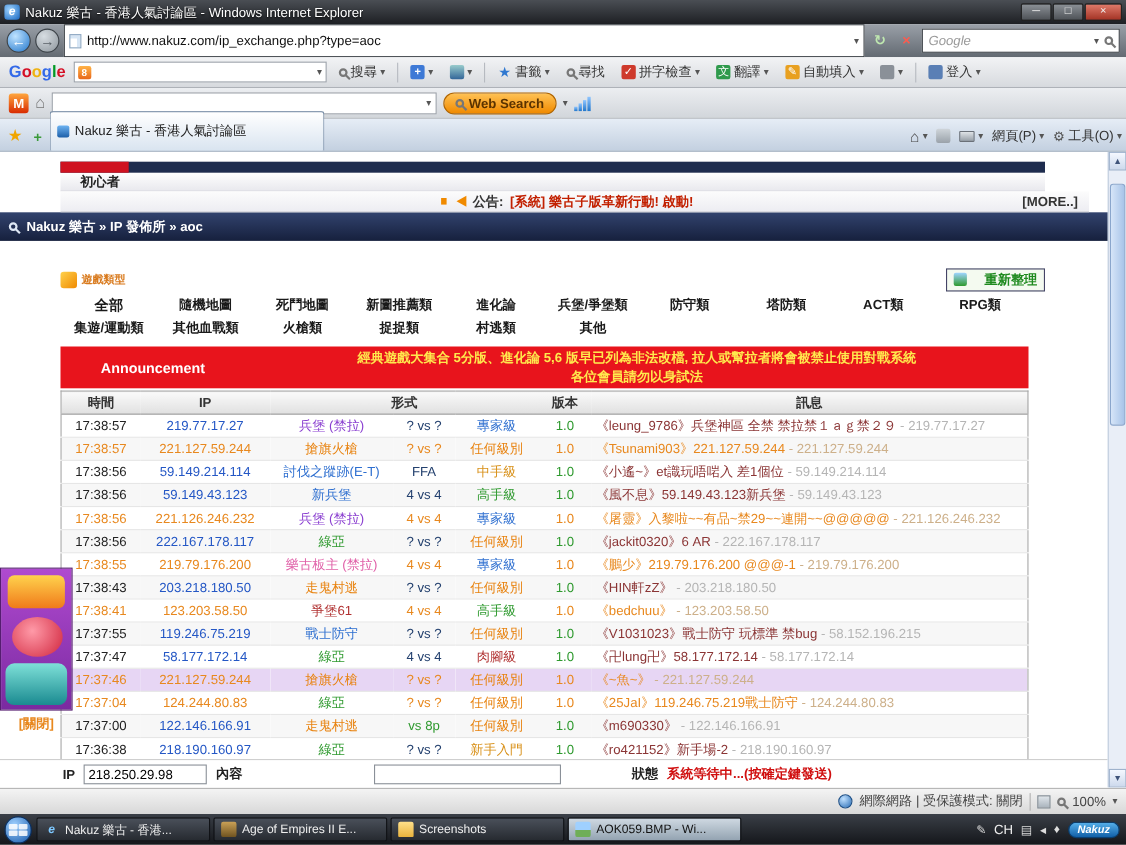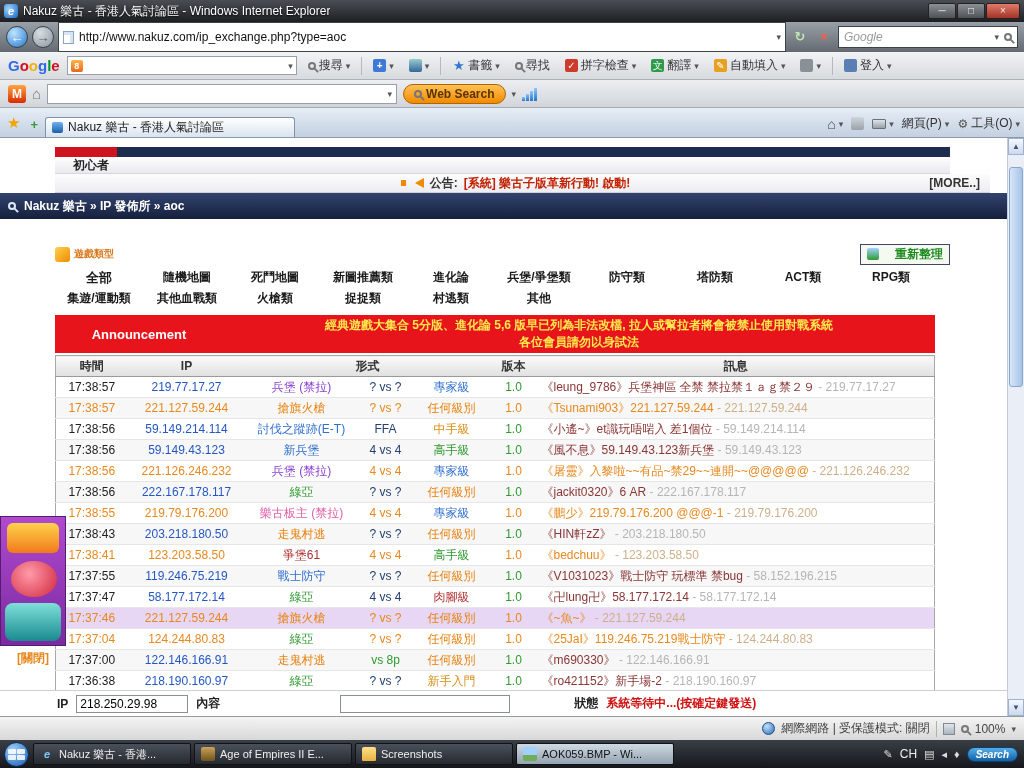--- a/index.html
+++ b/index.html
@@ -57,21 +57,21 @@
   .mcombo { width:350px; height:20px; background:#fff; border:1px solid #9aa0a8; display:flex; align-items:center; padding:0 4px; }
   .mcombo .dd { margin-left:auto; }
   .websearch { height:20px; background:linear-gradient(#ffc255,#f08a00); border:1px solid #b06500; border-radius:10px; color:#5a3300; font-weight:bold; display:flex; align-items:center; gap:4px; padding:0 10px; }
   .bars { display:flex; align-items:flex-end; gap:1px; height:14px; }
   .bars i { width:3px; background:linear-gradient(#8fc5ff,#2277cc); display:block; }
 
   
   .tabbar { height:30px; background:linear-gradient(#e6edf6,#c3d0e0); border-bottom:1px solid #8a9bb0; display:flex; align-items:flex-end; padding:0 4px; gap:4px; flex:none; }
   .fav-star { color:#f0a500; font-size:15px; padding:0 3px 5px; }
   .fav-add { color:#3a9a3a; font-weight:bold; font-size:13px; padding:0 3px 5px; }
-  .tab { width:250px; height:20px; background:linear-gradient(#fff,#d9e4f0); border:1px solid #7f93ab; border-bottom:none; border-radius:3px 3px 0 0; display:flex; align-items:center; gap:5px; padding:0 6px; font-size:12px; color:#222; }
+  .tab { width:250px; height:36px; background:linear-gradient(#fff,#d9e4f0); border:1px solid #7f93ab; border-bottom:none; border-radius:3px 3px 0 0; display:flex; align-items:center; gap:5px; padding:0 6px; font-size:12px; color:#222; }
   .tab-fav { width:11px; height:11px; background:linear-gradient(#6db3f2,#1d5fa8); border-radius:2px; flex:none; }
   .tab-title { white-space:nowrap; overflow:hidden; }
   .tabbar-right { margin-left:auto; display:flex; align-items:center; gap:8px; padding-bottom:5px; color:#333; }
   .tbi { display:flex; align-items:center; gap:3px; white-space:nowrap; }
   .home-ico { font-size:14px; color:#444; }
   .rss-ico { width:13px; height:13px; border-radius:2px; background:linear-gradient(#cfd5da,#9aa2aa); }
   .print-ico { width:14px; height:10px; background:linear-gradient(#dfe3e7,#98a0a8); border:1px solid #6a7078; border-radius:1px; }
   .gear-ico { color:#555; font-size:12px; }
 
   
@@ -576,17 +576,17 @@
           <span class="tb-ico image"></span>
           <span class="tb-label">AOK059.BMP - Wi...</span>
         </div>
       </div>
     <div class="tray">
       <span class="tico">✎</span>
       <span>CH</span>
       <span class="tico">▤</span>
       <span class="tico">◂</span>
       <span class="tico">♦</span>
-      <span class="nakuz-pill">Search</span>
+      <span class="nakuz-pill">Nakuz</span>
     </div>
   </div>
 
 </div>
 
 </body></html>

